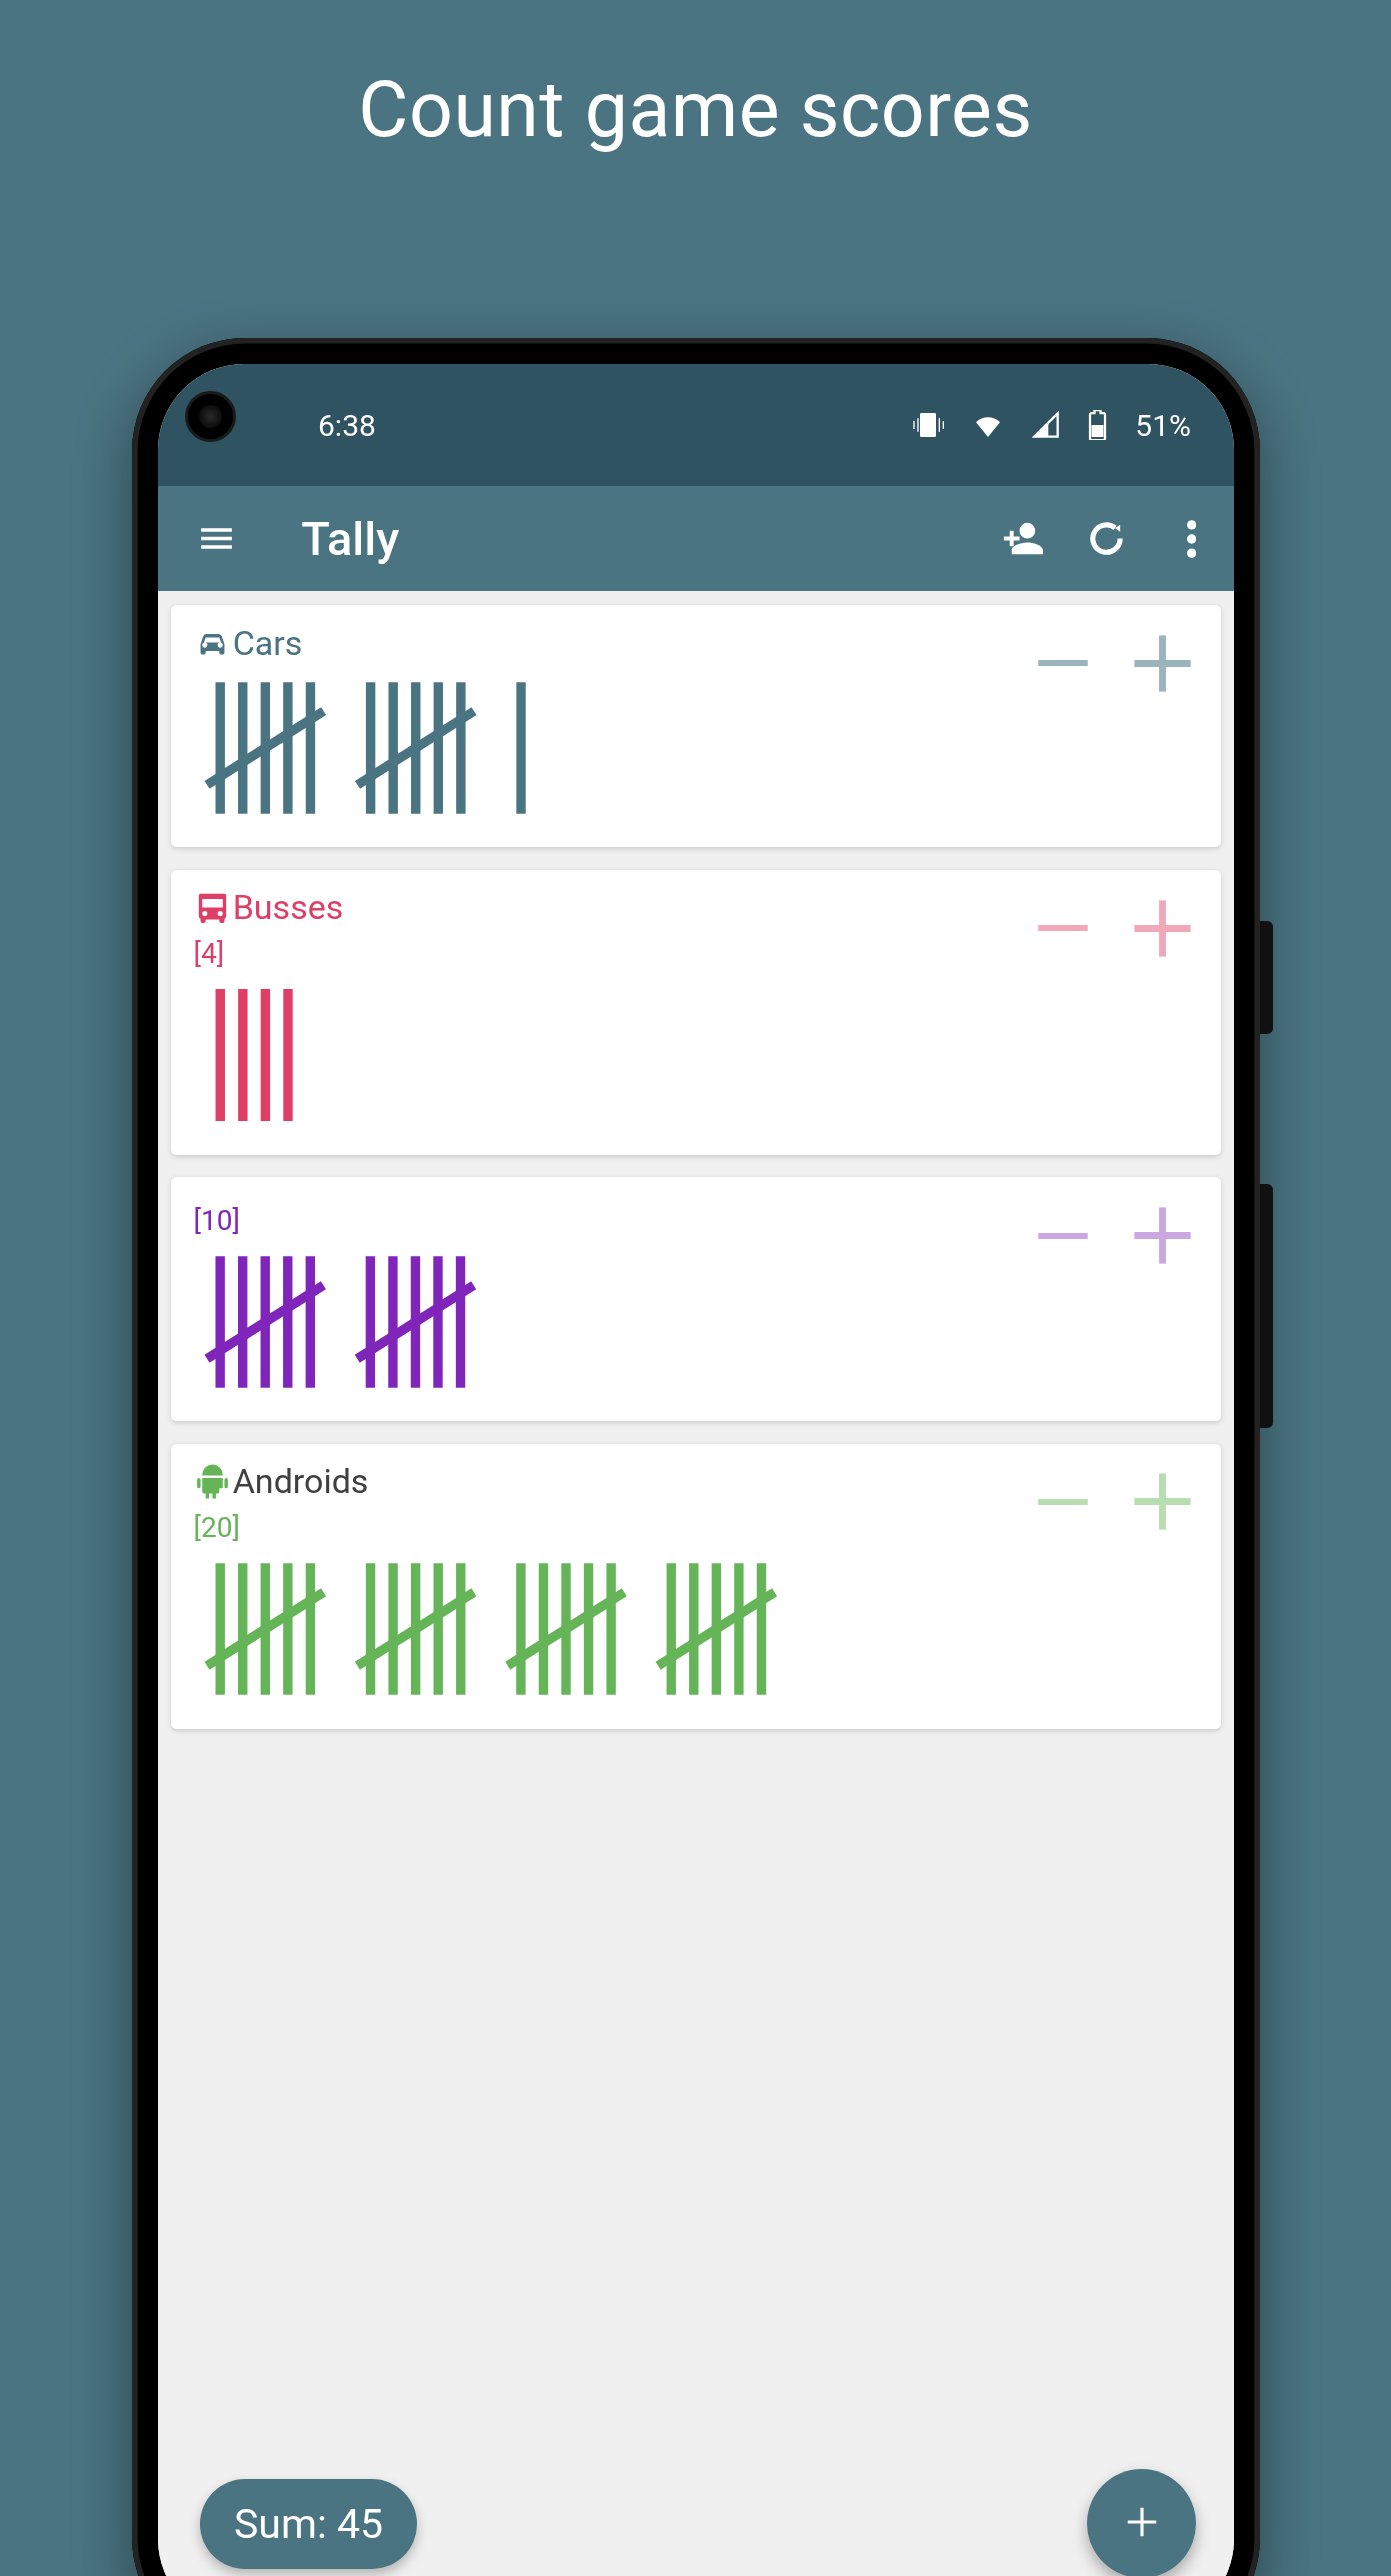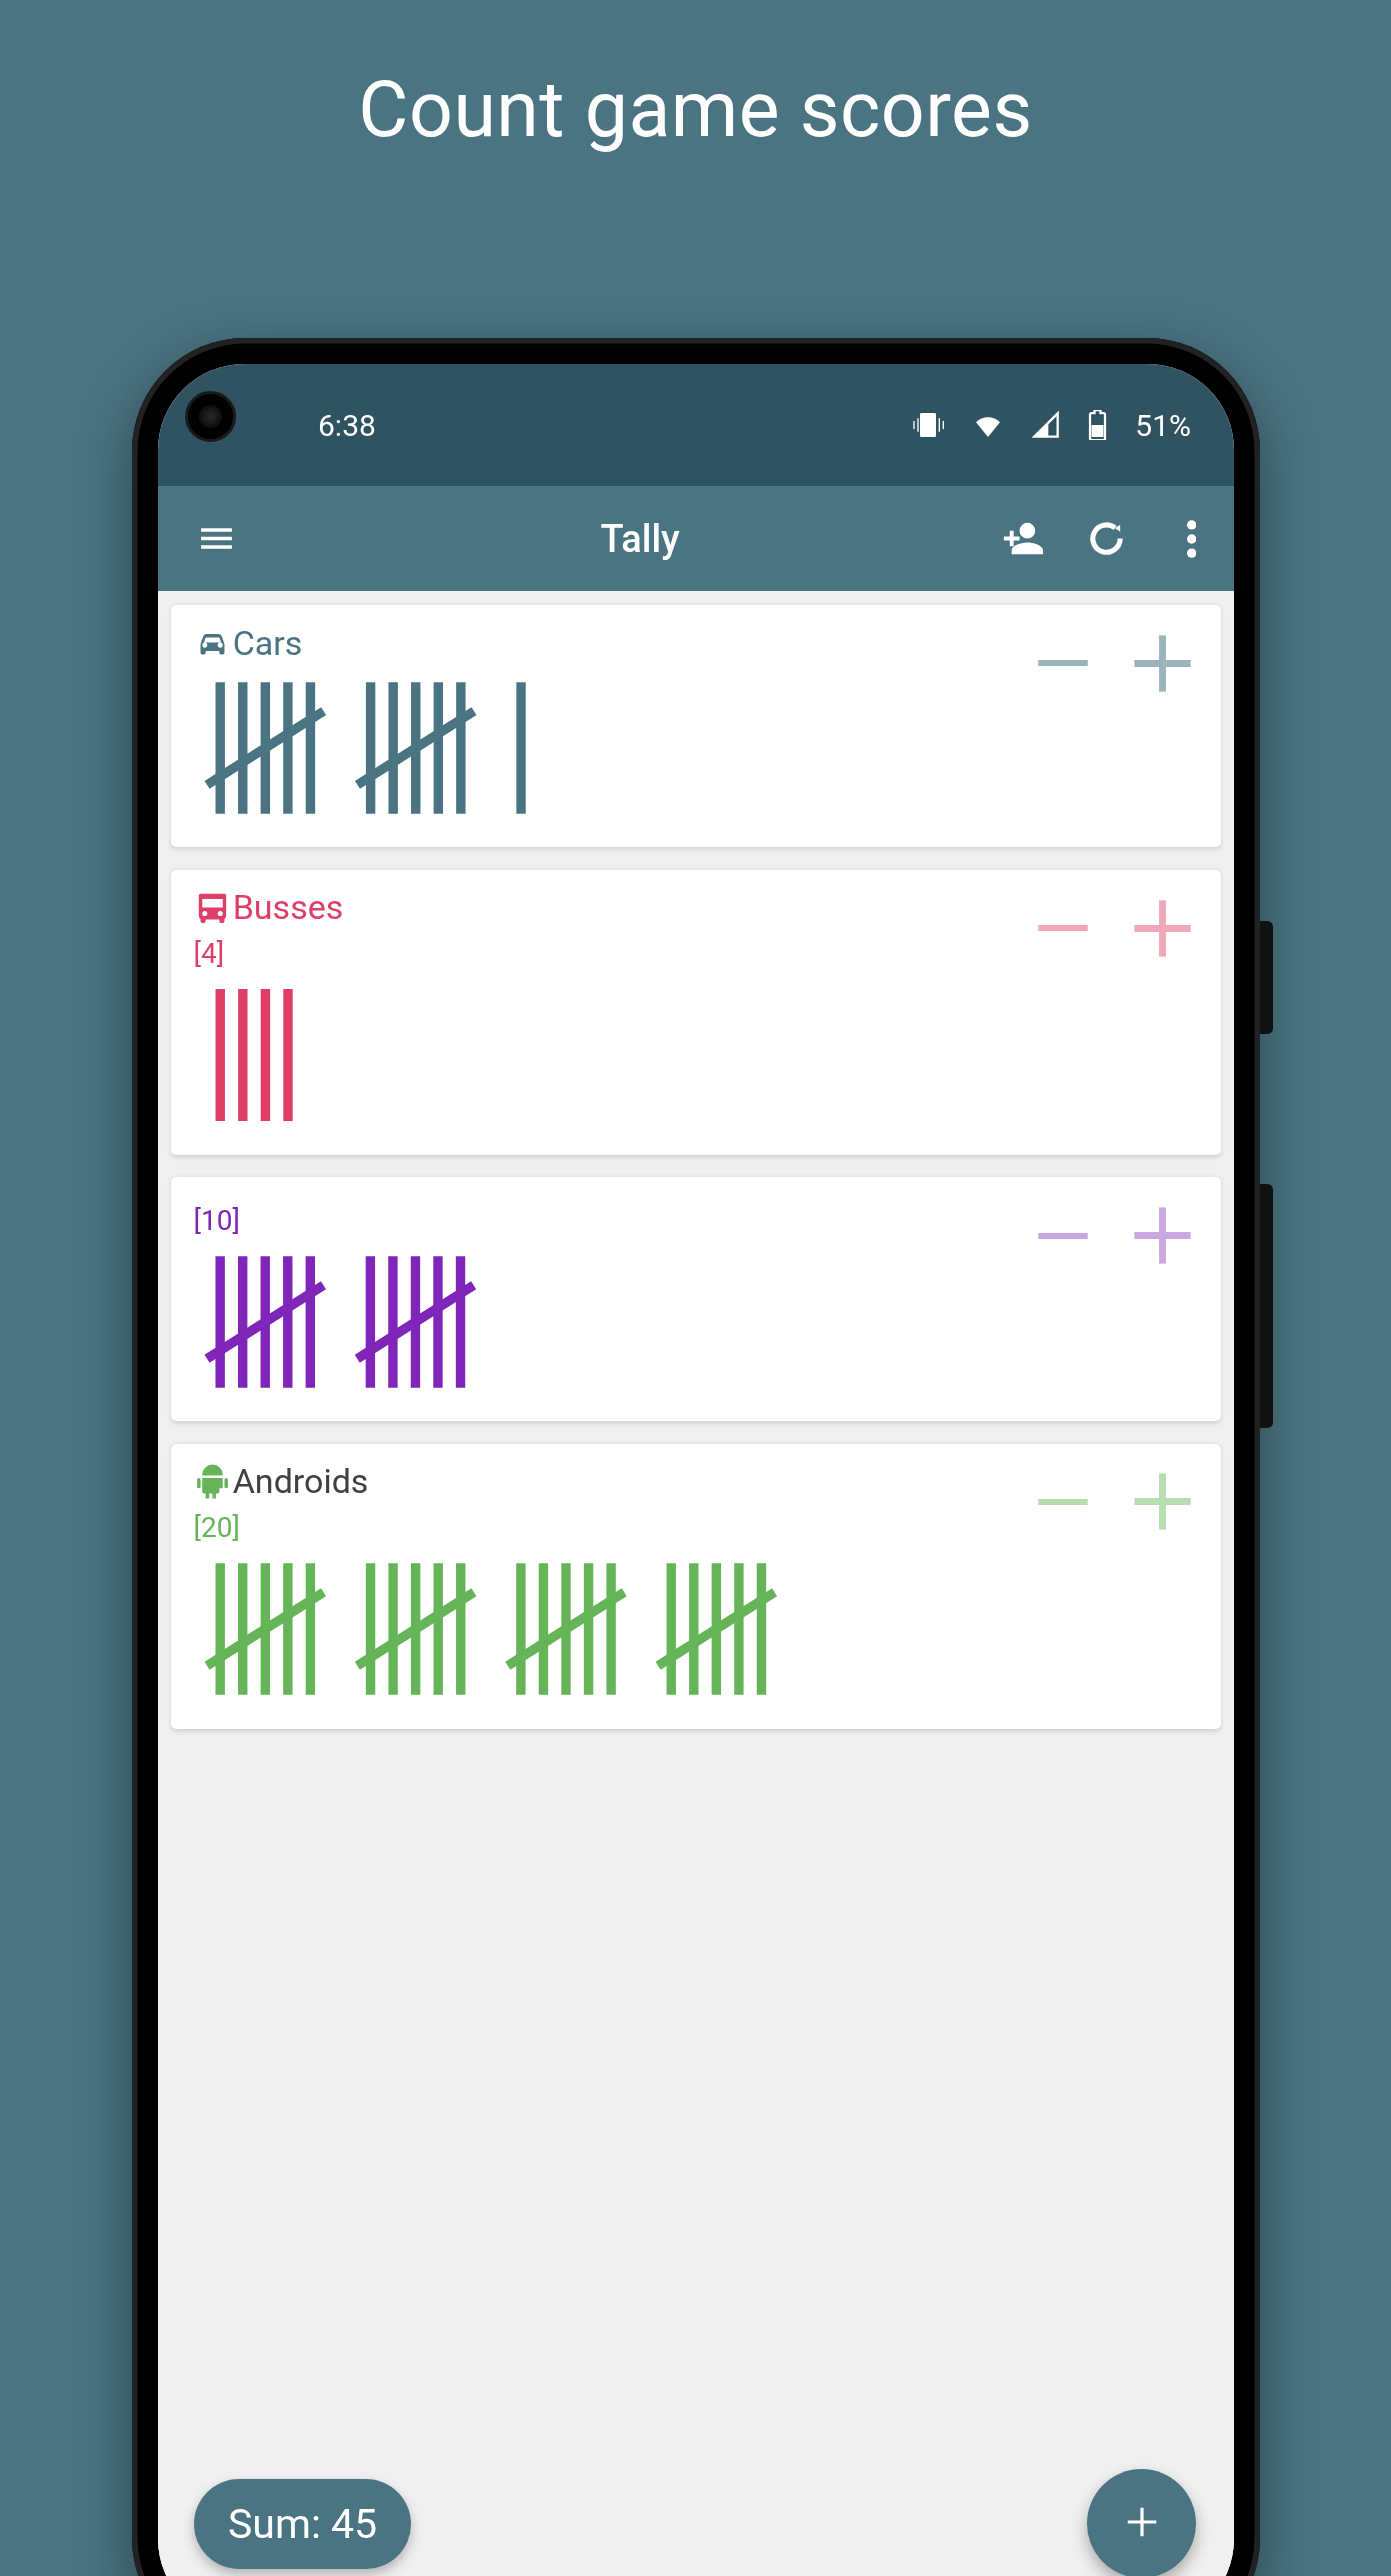--- a/index.html
+++ b/index.html
@@ -98,25 +98,24 @@
     color:#fff;
   }
   .hamburger {
     width: 94px; height:94px;
     display:flex;
     align-items:center;
     justify-content:center;
     margin-left:11.3px;
   }
   .actionbar-title {
-    font-size:38px;
+    font-size:47px;
     font-weight:500;
     margin-left:38px;
     flex:1;
-    text-align:center;
   }
   .actionbar-action {
     width:85px; height:85px;
     display:flex;
     align-items:center;
     justify-content:center;
   }
   
   .content {
     background:#f0f0f0;
@@ -156,21 +155,21 @@
   }
   .tally-area {
     margin-top:19px;
     height:141px;
     position:relative;
   }
   .tally-area svg { display:block; }
   
   .sum-chip {
     position:absolute;
-    left:36px;
+    left:42px;
     bottom:56px;
     background:#4a7481;
     color:#fff;
     height:90px;
     border-radius:45px;
     padding:0 34px;
     display:flex;
     align-items:center;
     font-size:41px;
     box-shadow:0 5.6px 11.3px rgba(0,0,0,0.25);

